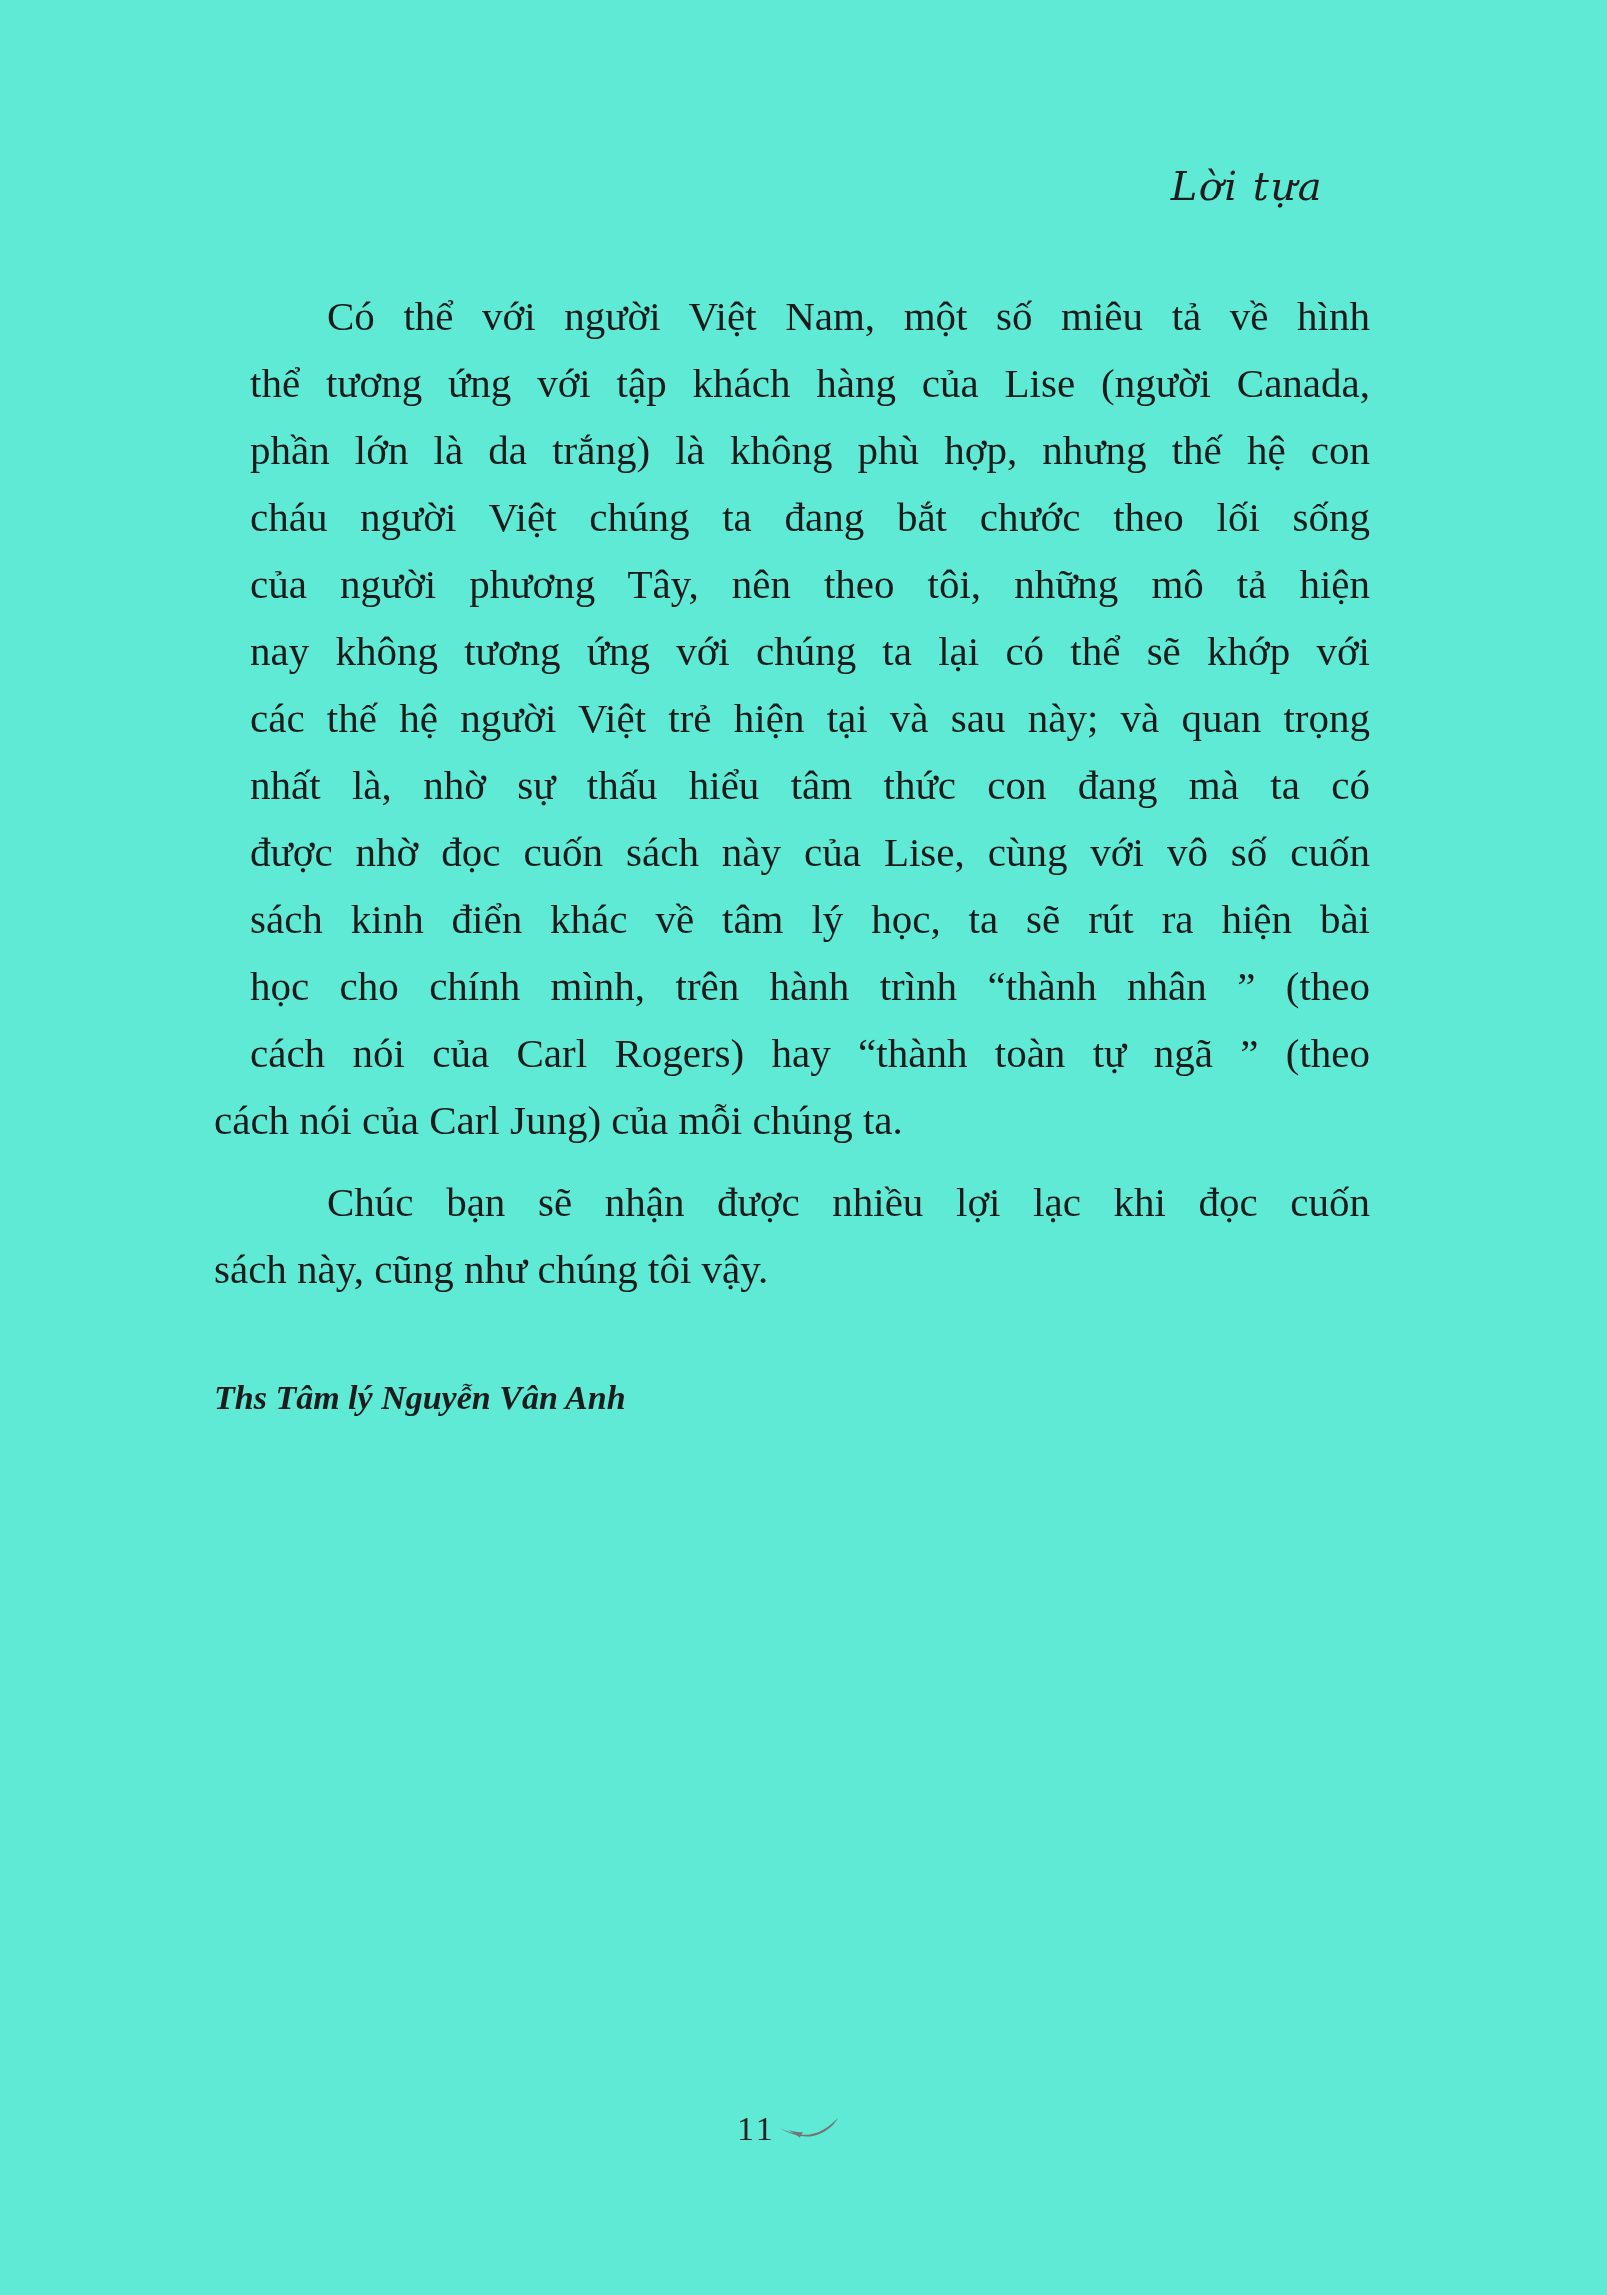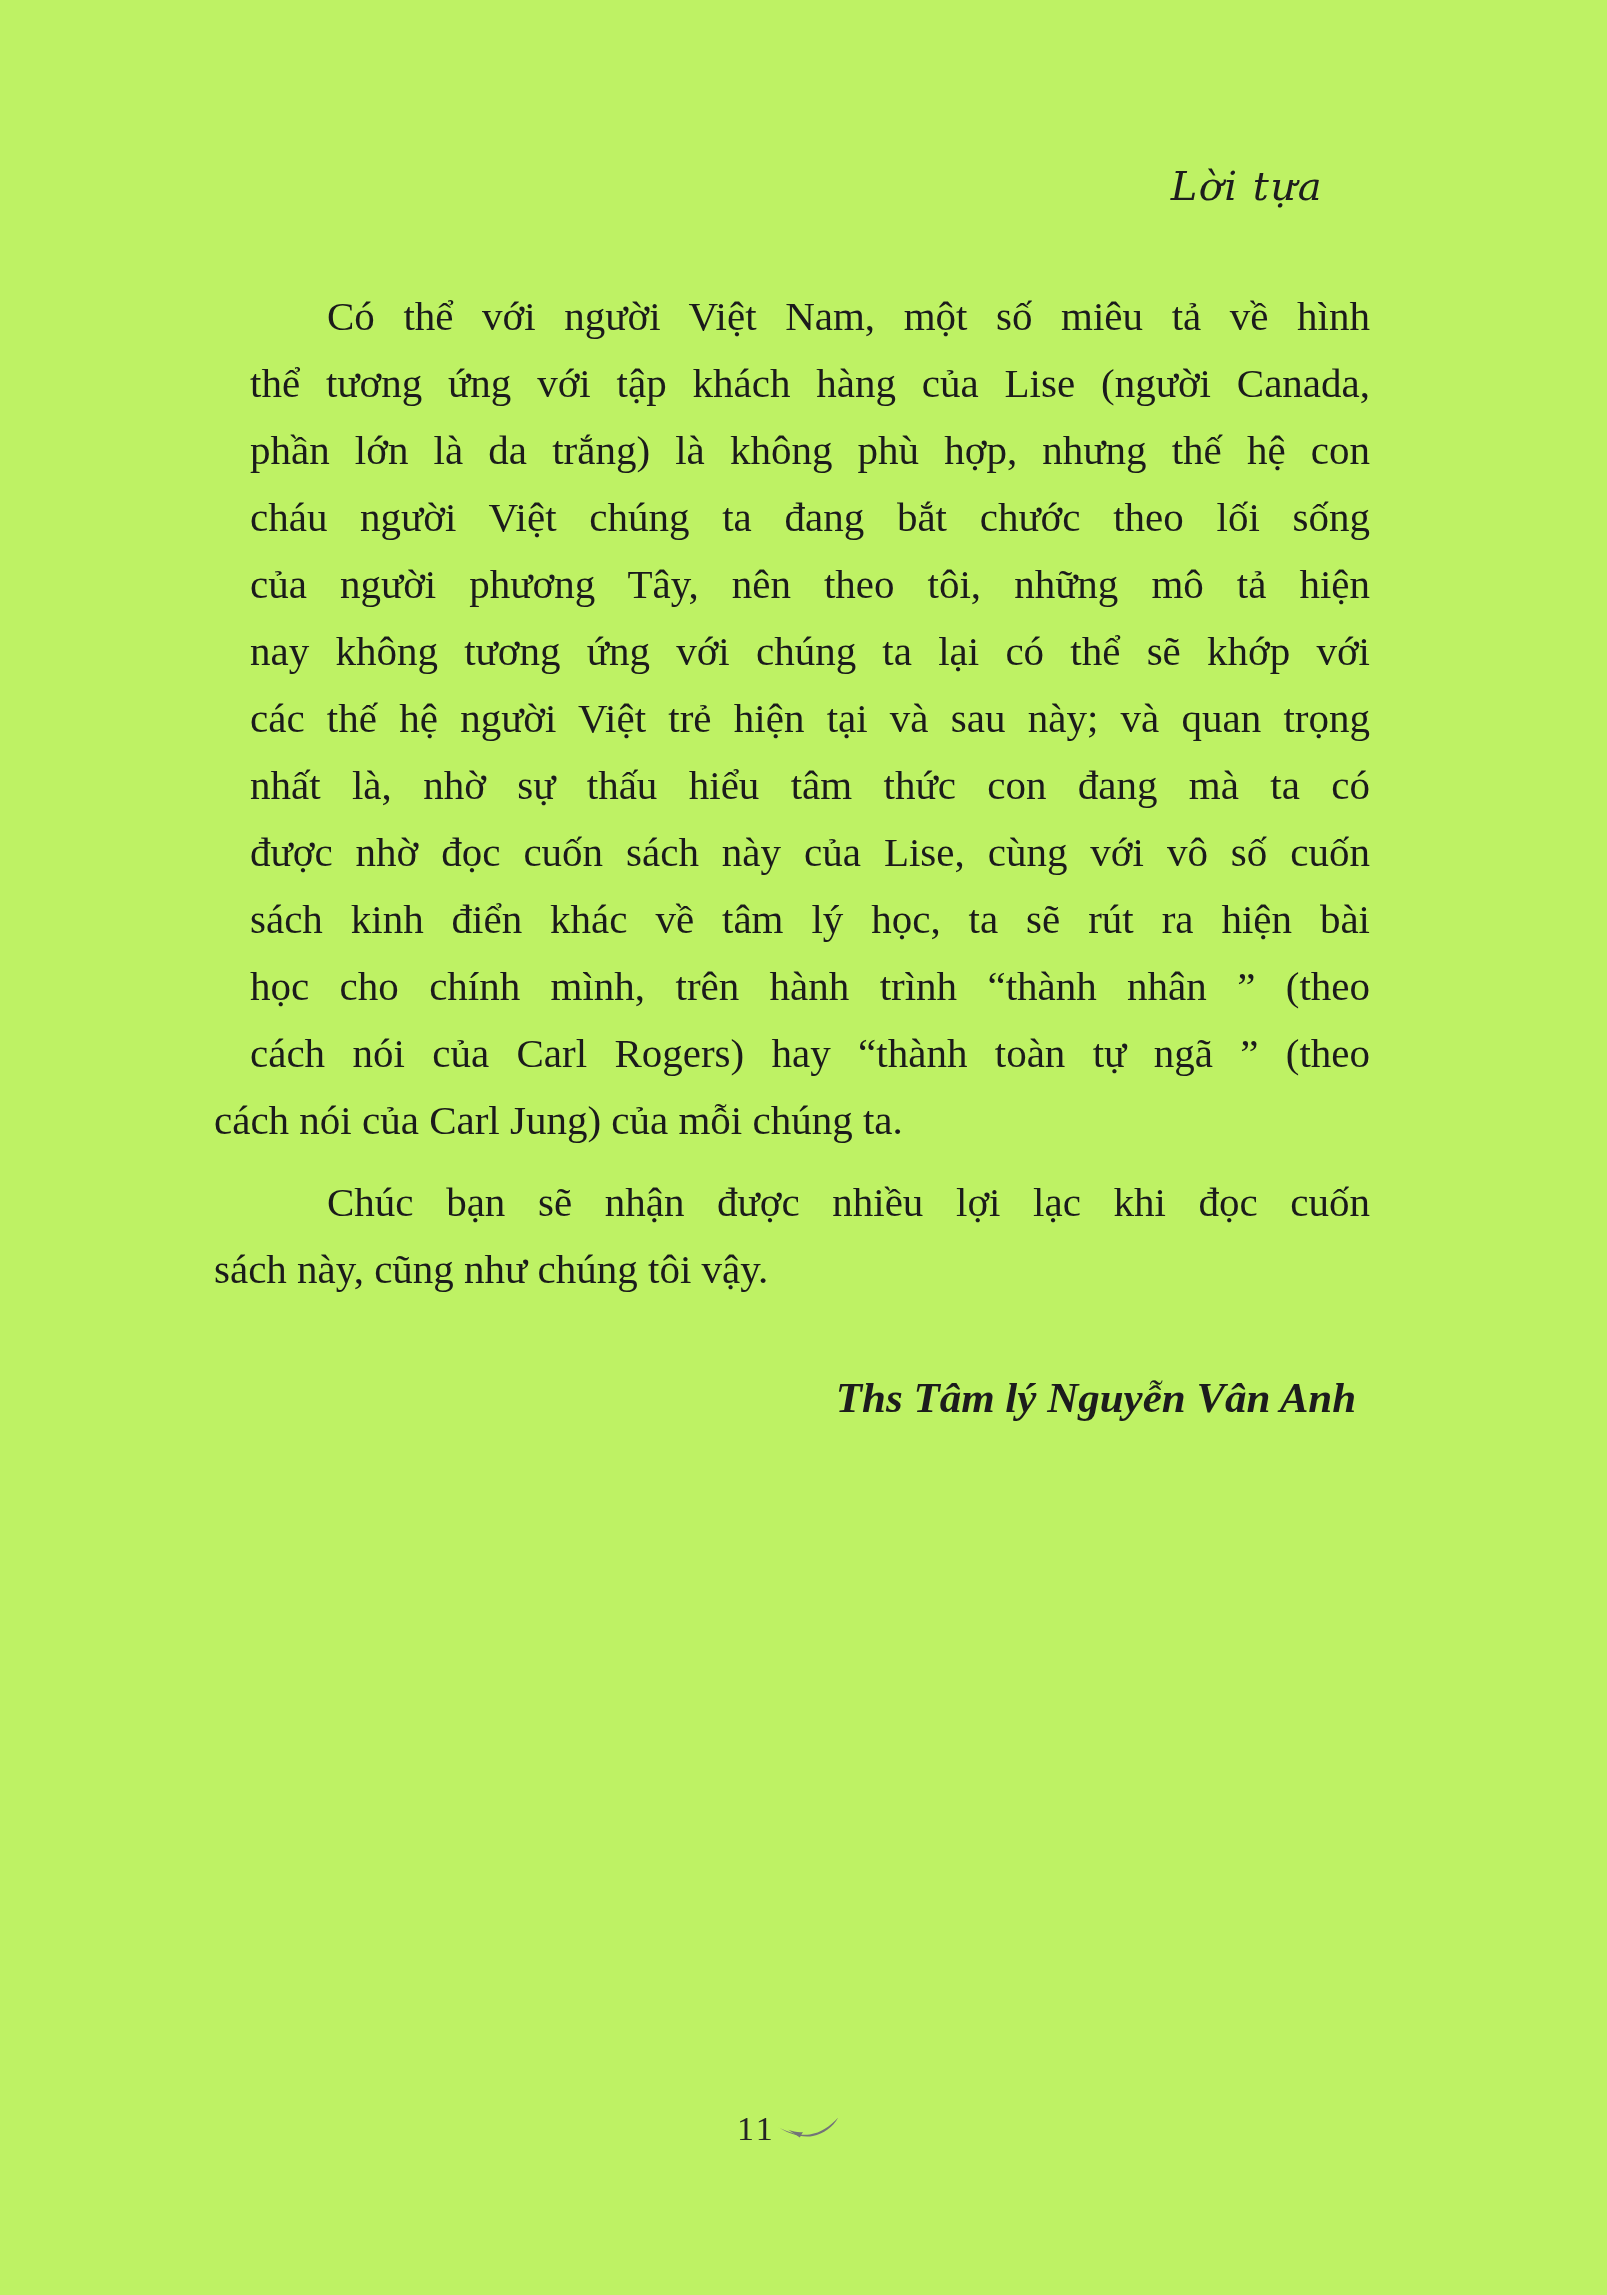--- a/index.html
+++ b/index.html
@@ -4,21 +4,21 @@
 <style>
   html, body {
     margin: 0;
     padding: 0;
     background: #ffffff;
   }
   .page {
     position: relative;
     width: 1608px;
     height: 2295px;
-    background: #bef264;
+    background: #5eead4;
     overflow: hidden;
     font-family: "Liberation Serif", "DejaVu Serif", serif;
     color: #1b1b1b;
     text-decoration: underline;
   }
   
   .running-head {
     position: absolute;
     top: 159px;
     right: 285px;
@@ -52,24 +52,23 @@
   .indent {
     padding-left: 77px;
   }
   .para2 {
     margin-top: 15.3px;
   }
   
   .signature {
     margin-top: 61px;
     padding-right: 13.8px;
-    text-align: right;
     font-weight: bold;
     font-style: italic;
-    font-size: 43px;
+    font-size: 34px;
     line-height: 67px;
     color: #1c1c1c;
   }
   
   .page-footer {
     position: absolute;
     top: 2110px;
     left: 50%;
     transform: translateX(-50%);
     margin-left: -16px;

